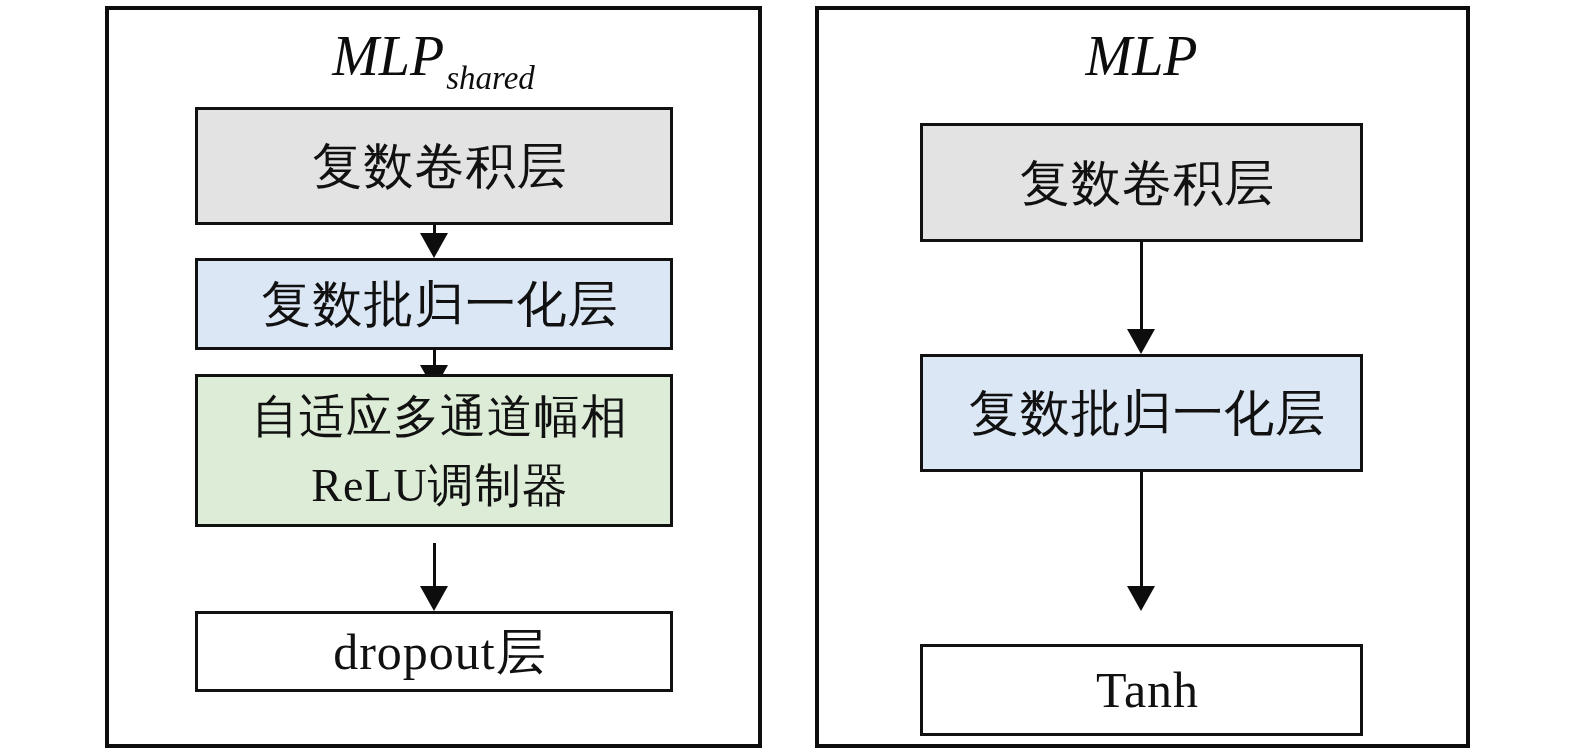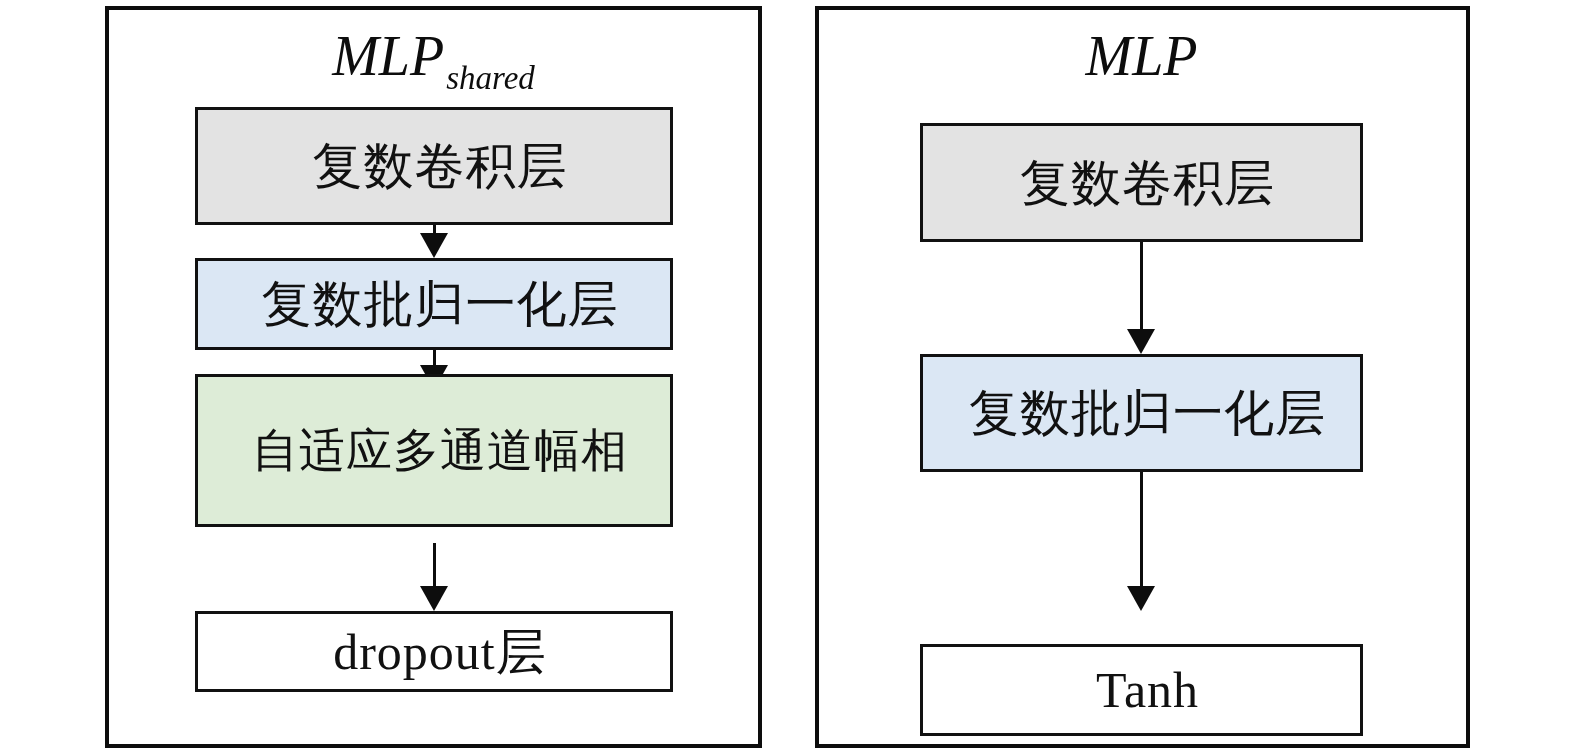--- a/index.html
+++ b/index.html
@@ -128,20 +128,21 @@
         <span class="line">复数批归一化层</span>
       </div>
 
       <div class="arrow lp-arrow lp-a1">
         <div class="arrow-stem"></div>
         <div class="arrow-head"></div>
       </div>
 
       <div class="node node-multiline lp-node lp-n2" style="background-color: rgb(221, 236, 215);">
         <span class="line">自适应多通道幅相</span>
+        <span class="line">ReLU调制器</span>
       </div>
 
       <div class="arrow lp-arrow lp-a2">
         <div class="arrow-stem"></div>
         <div class="arrow-head"></div>
       </div>
 
       <div class="node lp-node lp-n3" style="background-color: rgb(255, 255, 255);">
         <span class="line">dropout层</span>
       </div>

